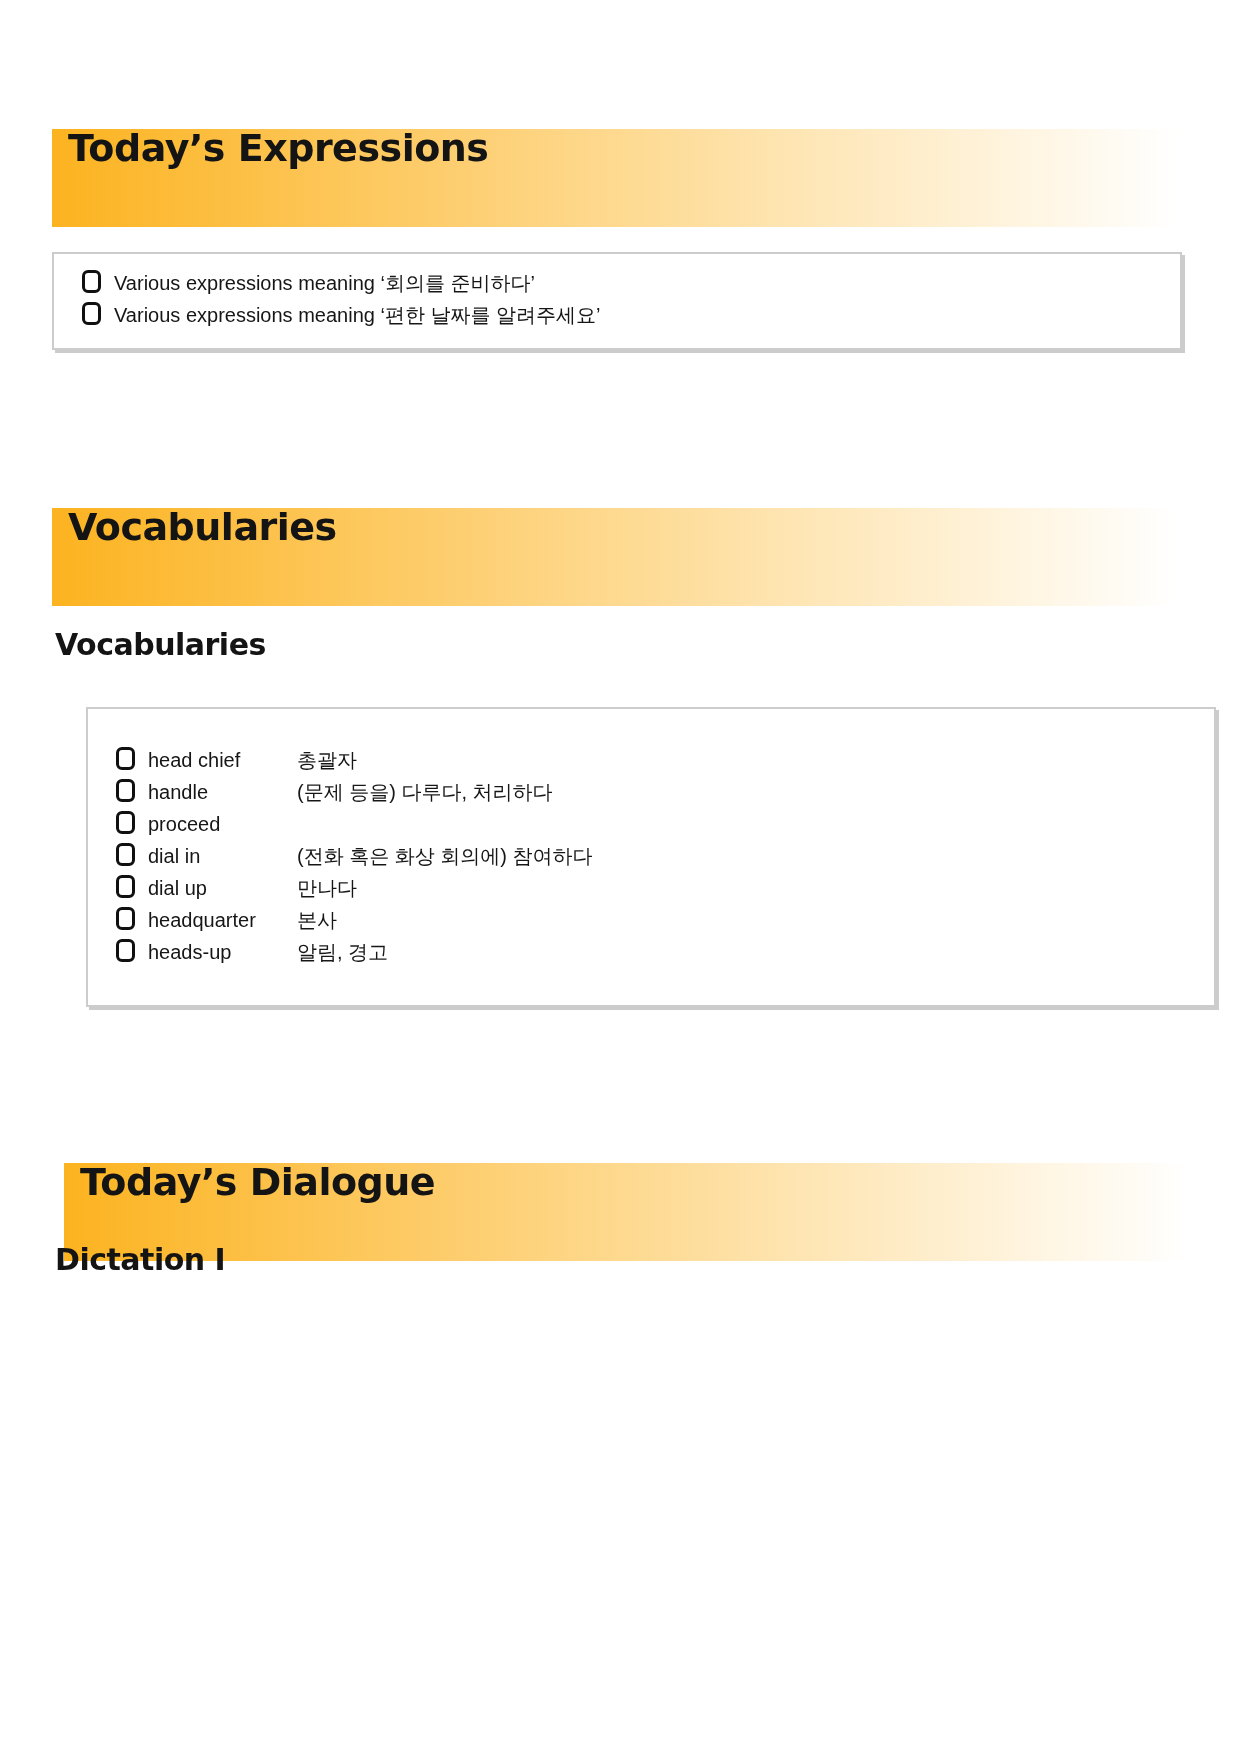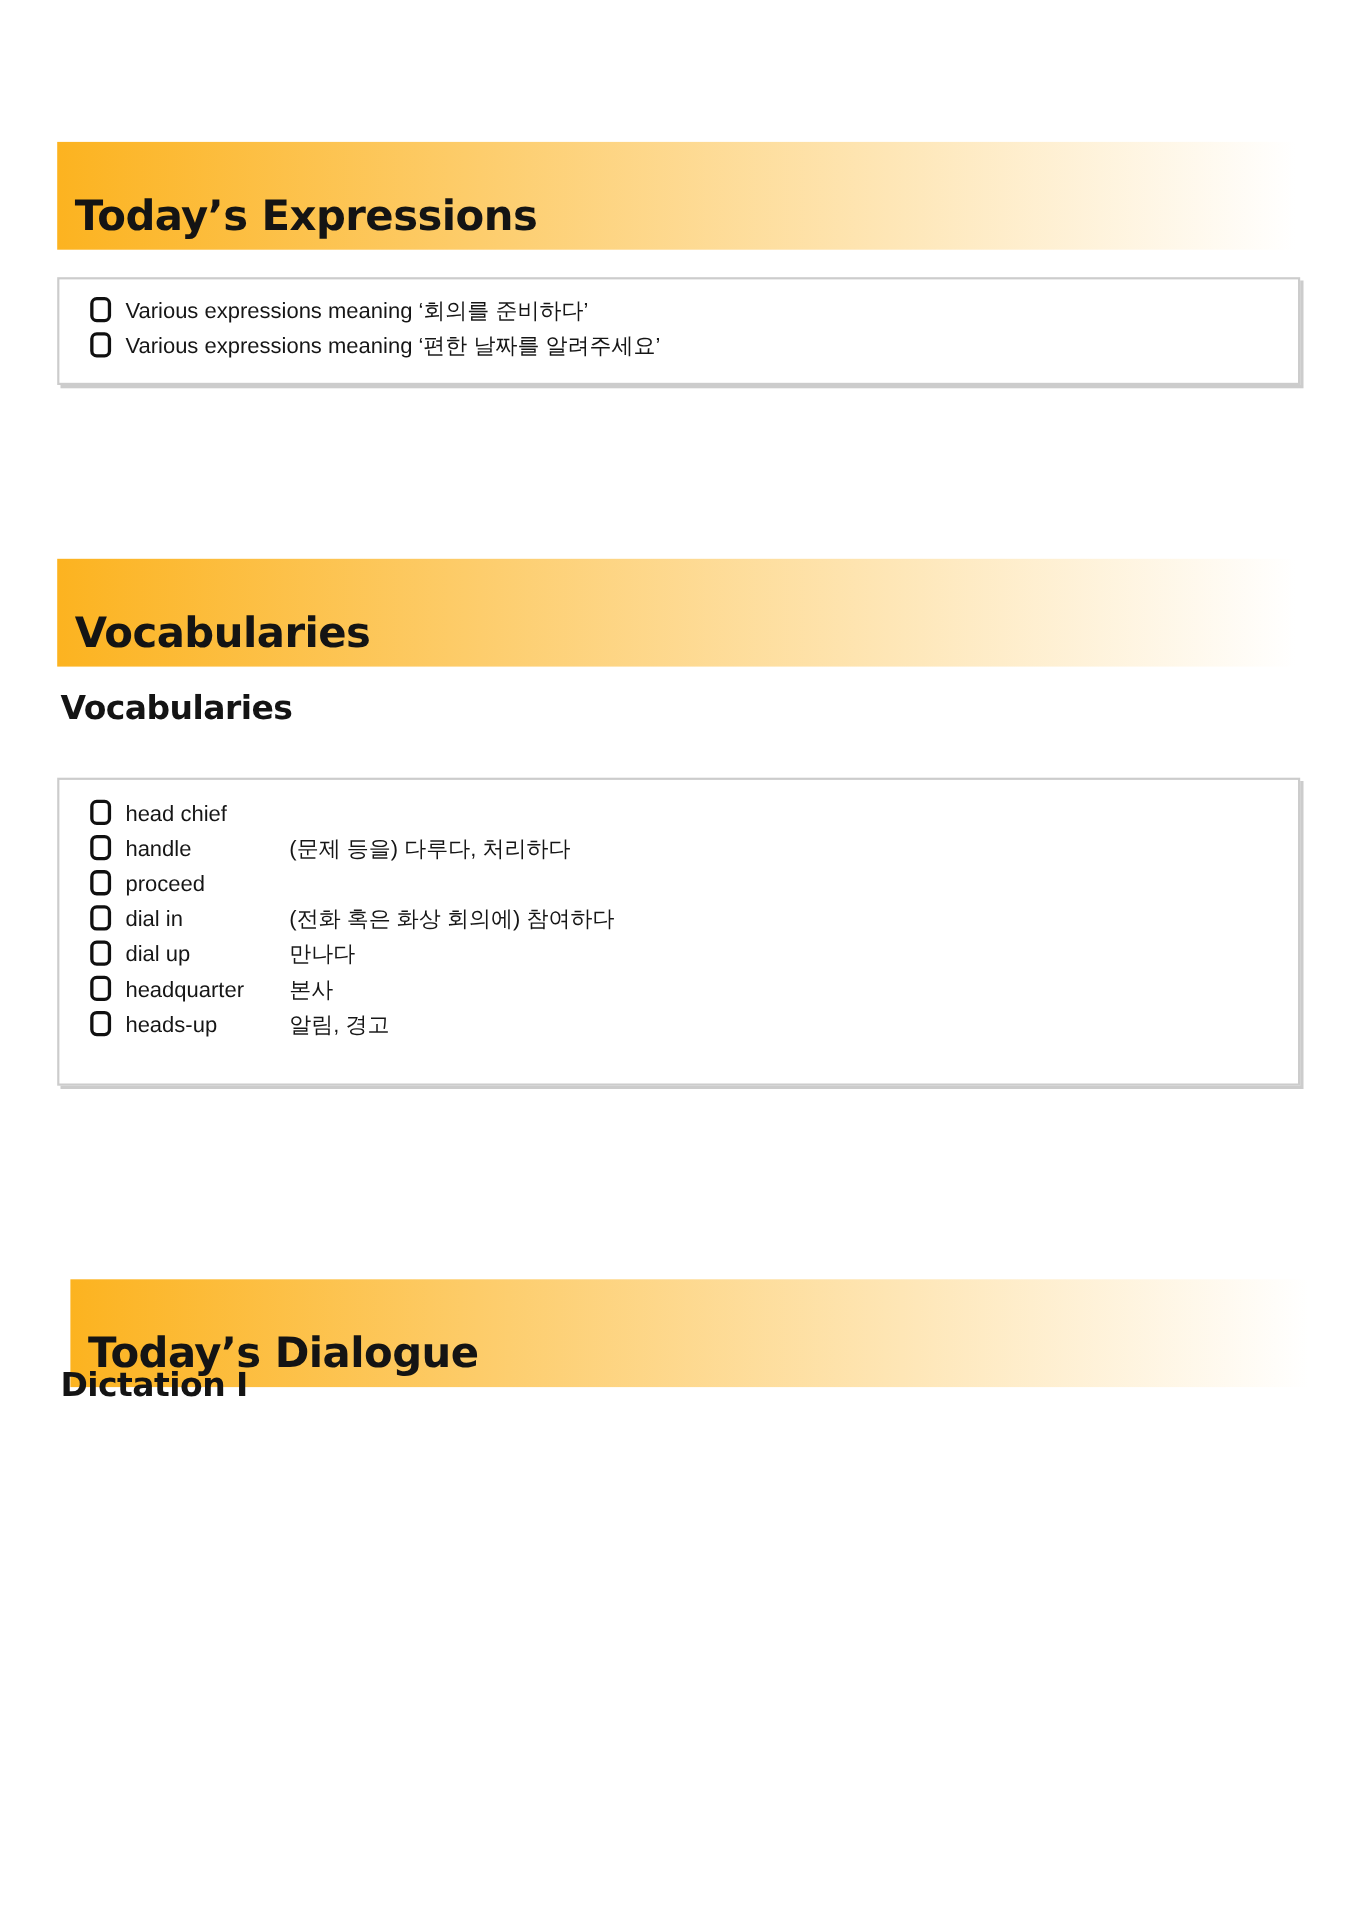--- a/index.html
+++ b/index.html
@@ -13,21 +13,21 @@
     color: var(--text, #141414);
   }
   .band {
     position: absolute;
     left: 52px;
     width: 1137px;
     height: 98px;
     box-sizing: border-box;
     background: linear-gradient(90deg, var(--band-start, #FCB320) 0%, var(--band-end, #ffffff) 99%);
     display: flex;
-    align-items: flex-end;
+    align-items: flex-start;
     padding: 0 0 12px 16px;
   }
   .band .band-title {
     margin: 0;
     font-family: "DejaVu Sans", sans-serif;
     font-weight: bold;
     font-size: 38px;
     line-height: 1;
     letter-spacing: -0.5px;
     color: var(--text, #141414);
@@ -53,21 +53,21 @@
   .panel {
     position: absolute;
     left: 52px;
     width: 1130px;
     box-sizing: border-box;
     background: #ffffff;
     border: 2px solid var(--panel-border, #cccccc);
     box-shadow: 3px 3px 0 var(--panel-border, #cccccc);
   }
   #expressions-panel { top: 252px; padding: 16px 20px 14px 28px; }
-  #vocab-panel { top: 707px; padding: 18px 20px 34px 28px; }
+  #vocab-panel { top: 707px; padding: 38px 20px 34px 28px; margin-left: 34px; }
 
   .row {
     display: flex;
     align-items: flex-start;
     height: 32px;
     font-size: 20px;
     line-height: 1.3;
     color: #161616;
     white-space: nowrap;
   }
@@ -107,20 +107,21 @@
   <section class="band" id="band-vocabularies">
     <h1 class="band-title">Vocabularies</h1>
   </section>
 
   <h2 class="subhead" id="subhead-vocabularies">Vocabularies</h2>
 
   <div class="panel" id="vocab-panel">
     <div class="row">
       <span class="cb"></span>
       <span class="word">head chief</span>
+      <span class="meaning">총괄자</span>
     </div>
     <div class="row">
       <span class="cb"></span>
       <span class="word">handle</span>
       <span class="meaning">(문제 등을) 다루다, 처리하다</span>
     </div>
     <div class="row">
       <span class="cb"></span>
       <span class="word">proceed</span>
     </div>

